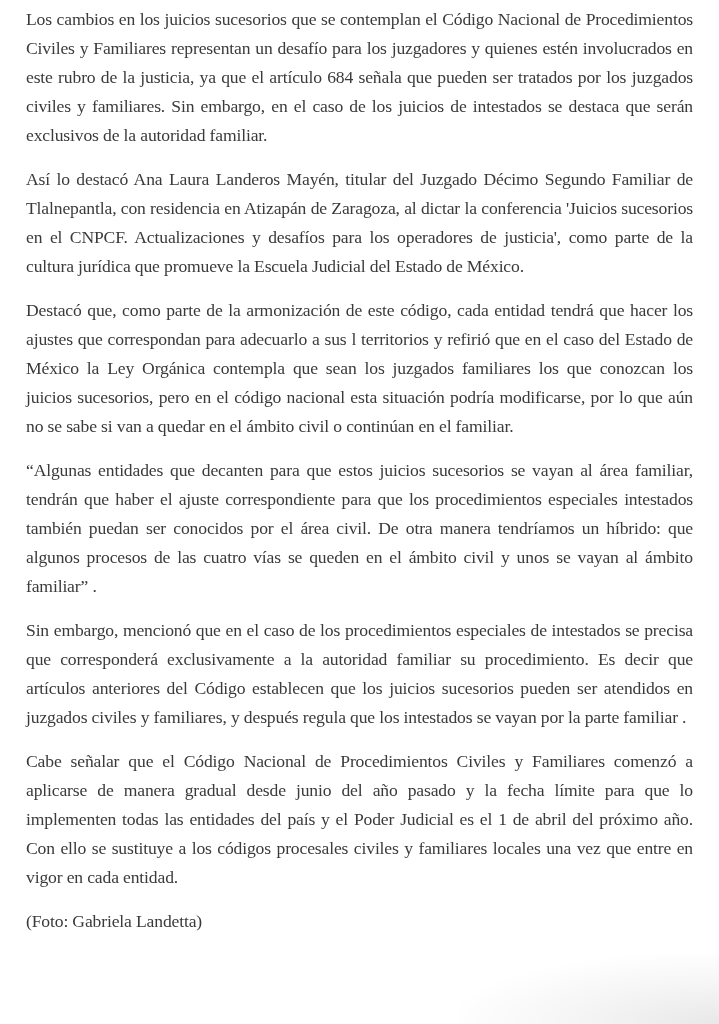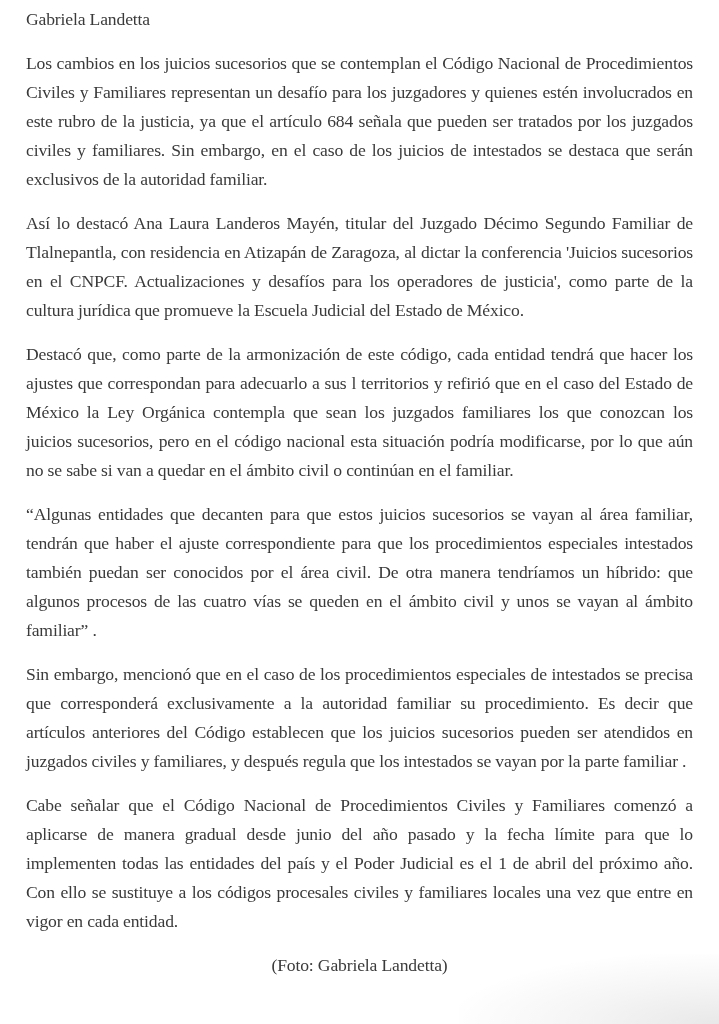--- a/index.html
+++ b/index.html
@@ -27,37 +27,36 @@
   .article p {
     margin: 0 0 15px 0;
     text-align: justify;
     hyphens: none;
   }
   .article p.byline {
     margin-bottom: 15px;
     text-align: left;
   }
   .article p.caption {
-    text-align: center;
+    text-align: left;
   }
   .corner-shade {
     position: absolute;
     right: 0;
     bottom: 0;
     width: 260px;
     height: 70px;
     background: radial-gradient(ellipse at 100% 100%, rgba(0,0,0,0.09) 0%, rgba(0,0,0,0.04) 40%, rgba(0,0,0,0) 75%);
     pointer-events: none;
   }
 </style>
 </head>
 <body>
 
 <div class="article">
-  <p class="byline">Gabriela Landetta</p>
   <p>Los cambios en los juicios sucesorios que se contemplan el Código Nacional de Procedimientos Civiles y Familiares representan un desafío para los juzgadores y quienes estén involucrados en este rubro de la justicia, ya que el artículo 684 señala que pueden ser tratados por los juzgados civiles y familiares. Sin embargo, en el caso de los juicios de intestados se destaca que serán exclusivos de la autoridad familiar.</p>
   <p>Así lo destacó Ana Laura Landeros Mayén, titular del Juzgado Décimo Segundo Familiar de Tlalnepantla, con residencia en Atizapán de Zaragoza, al dictar la conferencia 'Juicios sucesorios en el CNPCF. Actualizaciones y desafíos para los operadores de justicia', como parte de la cultura jurídica que promueve la Escuela Judicial del Estado de México.</p>
   <p>Destacó que, como parte de la armonización de este código, cada entidad tendrá que hacer los ajustes que correspondan para adecuarlo a sus l territorios y refirió que en el caso del Estado de México la Ley Orgánica contempla que sean los juzgados familiares los que conozcan los juicios sucesorios, pero en el código nacional esta situación podría modificarse, por lo que aún no se sabe si van a quedar en el ámbito civil o continúan en el familiar.</p>
   <p>“Algunas entidades que decanten para que estos juicios sucesorios se vayan al área familiar, tendrán que haber el ajuste correspondiente para que los procedimientos especiales intestados también puedan ser conocidos por el área civil. De otra manera tendríamos un híbrido: que algunos procesos de las cuatro vías se queden en el ámbito civil y unos se vayan al ámbito familiar” .</p>
   <p>Sin embargo, mencionó que en el caso de los procedimientos especiales de intestados se precisa que corresponderá exclusivamente a la autoridad familiar su procedimiento. Es decir que artículos anteriores del Código establecen que los juicios sucesorios pueden ser atendidos en juzgados civiles y familiares, y después regula que los intestados se vayan por la parte familiar .</p>
   <p>Cabe señalar que el Código Nacional de Procedimientos Civiles y Familiares comenzó a aplicarse de manera gradual desde junio del año pasado y la fecha límite para que lo implementen todas las entidades del país y el Poder Judicial es el 1 de abril del próximo año. Con ello se sustituye a los códigos procesales civiles y familiares locales una vez que entre en vigor en cada entidad.</p>
   <p class="caption">(Foto: Gabriela Landetta)</p>
 </div>
 
 <div class="corner-shade"></div>

